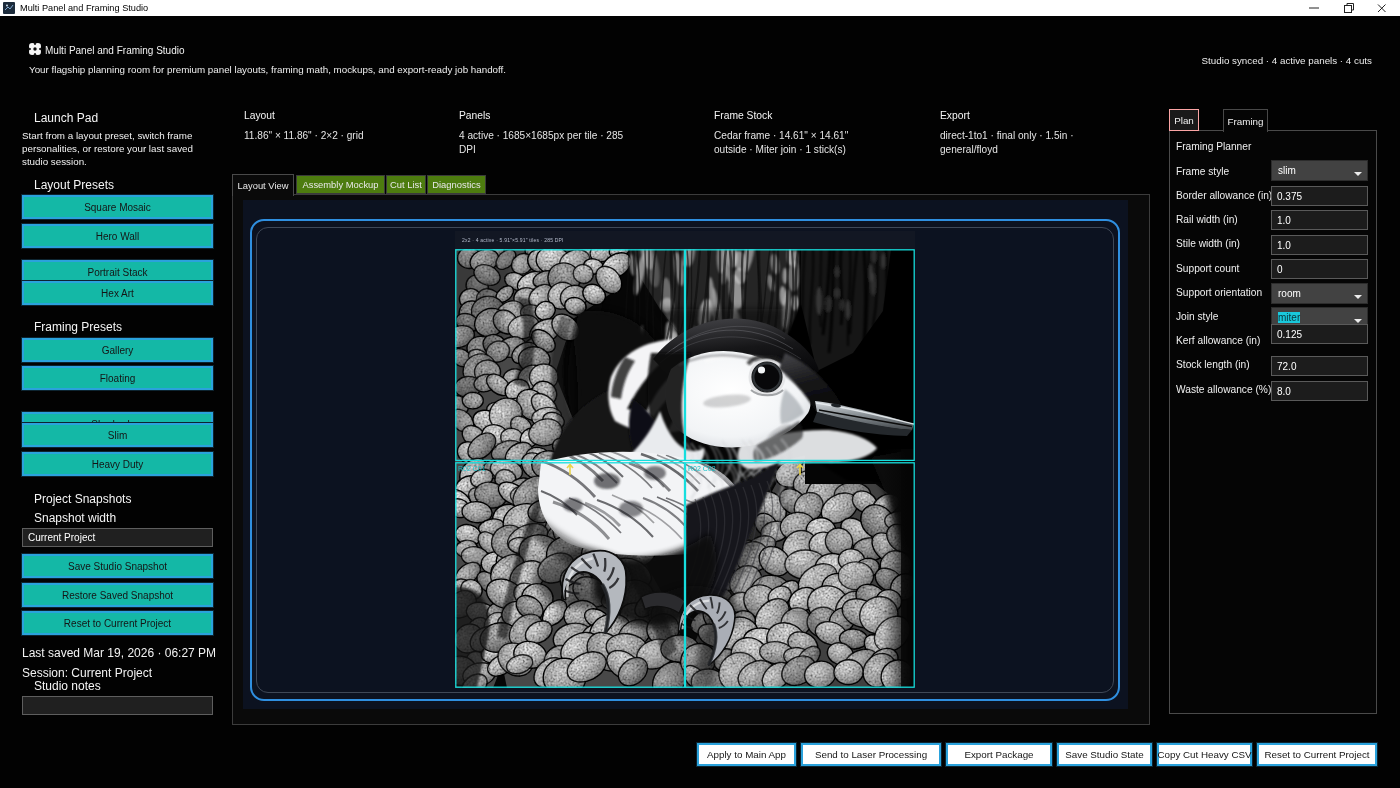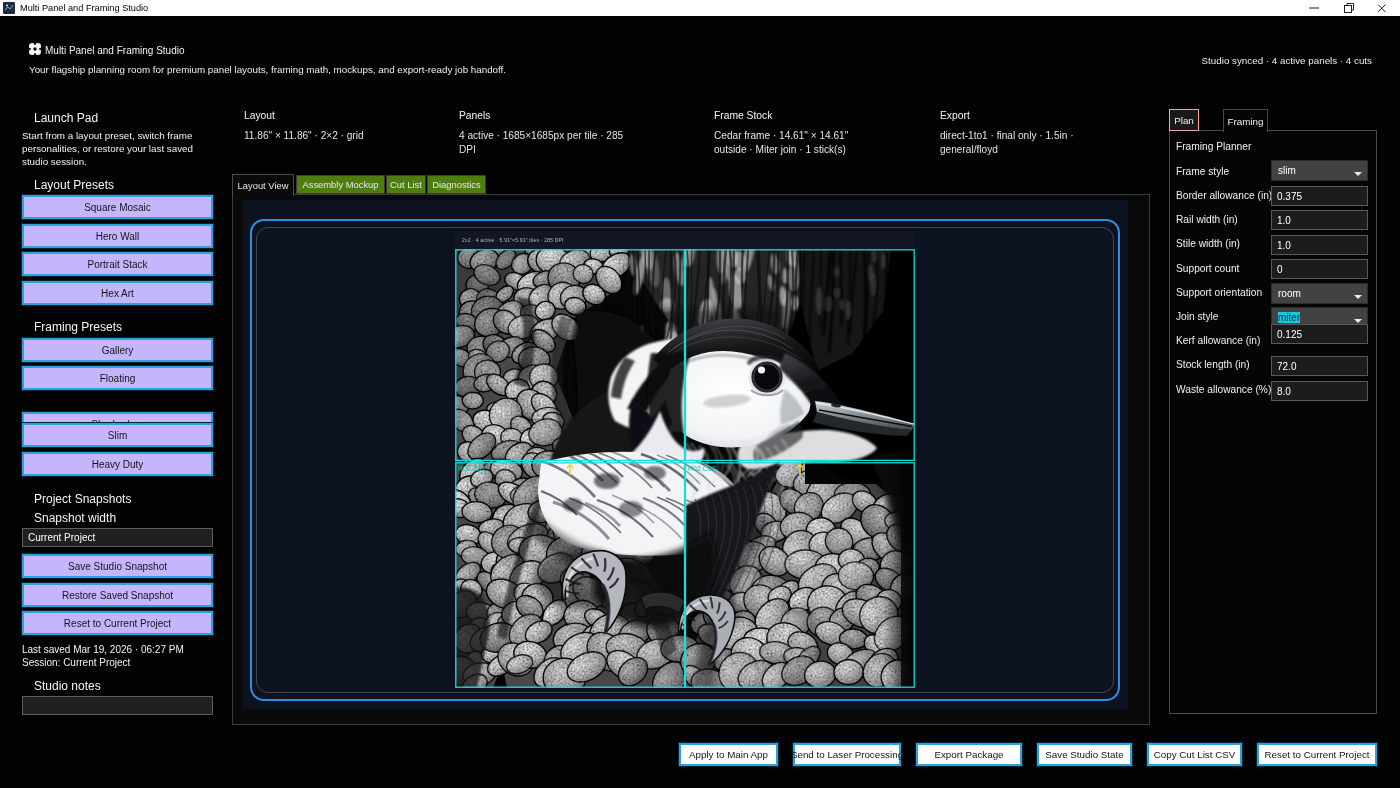--- a/index.html
+++ b/index.html
@@ -8,21 +8,21 @@
   .abs { position:absolute; }
   
   #titlebar { position:absolute; left:0; top:0; width:1400px; height:16px; background:#ffffff; }
   #titlebar .ttext { position:absolute; left:20px; top:2.5px; font-size:9.2px; color:#000; }
   .wbtn { position:absolute; top:0; color:#222; }
   
   #hdr-title { position:absolute; left:45px; top:45px; font-size:10px; color:#f2f2f2; }
   #hdr-sub { position:absolute; left:29px; top:64px; font-size:9.8px; color:#efefef; }
   #hdr-status { position:absolute; right:28px; top:55px; font-size:9.8px; color:#ececec; }
   .h1 { position:absolute; font-size:12px; color:#f5f5f5;padding-left:12px; }
-  .btn-w { position:absolute; left:22px; width:191px; height:24px; background:#c4b5fd;
+  .btn-w { position:absolute; left:22px; width:191px; height:24px; background:#14b8a6;
      border:2px solid #2aa2dc; box-shadow:0 0 0 1px #0d2430; color:#151515; font-size:10px;
      display:flex; align-items:center; justify-content:center; }
   .inp-dark { position:absolute; left:22px; width:191px; height:19px; background:#202020;
      border:1px solid #5e5e5e; font-size:10px; color:#fff; display:flex; align-items:center; padding-left:5px; }
   
   .info-t { position:absolute; font-size:10.3px; color:#f5f5f5; }
   .info-v { position:absolute; font-size:10.1px; color:#e4e4e4; line-height:13.5px; }
   
   #nb { position:absolute; left:232px; top:194px; width:918px; height:531px;
         border:1px solid #3c3c3c; background:#0a0a0a; }
@@ -42,21 +42,21 @@
   .rtab { position:absolute; top:109px; height:22px; font-size:9.8px; display:flex; align-items:center;
       justify-content:center; color:#f0f0f0; }
   .frow-l { position:absolute; font-size:10.2px; white-space:nowrap; color:#f0f0f0; }
   .fin { position:absolute; left:1271px; width:97px; height:20px; background:#1c1c1c; border:1px solid #5a5a5a;
       font-size:10px; color:#fff; display:flex; align-items:center; padding-left:5px; }
   .fcombo { position:absolute; left:1271px; width:97px; height:21px; background:#424242; border:1px solid #2c2c2c;
       font-size:10px; color:#fff; display:flex; align-items:center; padding-left:6px; }
   .fcombo:after { content:""; position:absolute; right:5px; bottom:4px; width:0; height:0;
       border-left:4.5px solid transparent; border-right:4.5px solid transparent; border-top:4.5px solid #ececec; }
   
-  #botbtns { position:absolute; right:23px; top:743px; display:flex; gap:15px; }
+  #botbtns { position:absolute; right:23px; top:743px; display:flex; gap:5px; }
   .bbtn { height:23px; background:#fff; border:2px solid #2aa2dc; box-shadow:0 0 0 1px #0d2430;
       color:#151515; font-size:9.8px; display:flex; align-items:center; justify-content:center; white-space:nowrap; }
 </style>
 </head>
 <body>
 
 <div id="titlebar">
   <svg class="ticon" style="position:absolute; left:3px; top:2px;" width="12" height="12">
       <rect width="12" height="12" rx="1" fill="#1d2c3c"></rect>
       <path d="M2 8 L5 5 L7 7 L10 3" stroke="#7fa8d0" stroke-width="1" fill="none"></path>
@@ -93,35 +93,35 @@
 <div id="hdr-title">Multi Panel and Framing Studio</div>
 <div id="hdr-sub">Your flagship planning room for premium panel layouts, framing math, mockups, and export-ready job handoff.</div>
 <div id="hdr-status">Studio synced · 4 active panels · 4 cuts</div>
 
 <div class="h1" style="left:22px; top:111px;">Launch Pad</div>
 <div class="abs" style="left:22px; top:130px; white-space:nowrap; font-size:9.8px; line-height:12.9px; color:#f2f2f2;">
 Start from a layout preset, switch frame<br>personalities, or restore your last saved<br>studio session.</div>
 <div class="h1" style="left:22px; top:178px;">Layout Presets</div>
 <div class="btn-w" style="top:195px;">Square Mosaic</div>
 <div class="btn-w" style="top:224px;">Hero Wall</div>
-<div class="btn-w" style="top:252px;">Portrait Stack</div>
+<div class="btn-w" style="top:260px;">Portrait Stack</div>
 <div class="btn-w" style="top:281px;">Hex Art</div>
 <div class="h1" style="left:22px; top:320px;">Framing Presets</div>
 <div class="btn-w" style="top:338px;">Gallery</div>
 <div class="btn-w" style="top:366px;">Floating</div>
 <div class="btn-w" style="top:412px;">Shadowbox</div>
 <div class="btn-w" style="top:423px;">Slim</div>
 <div class="btn-w" style="top:452px;">Heavy Duty</div>
 <div class="h1" style="left:22px; top:492px;">Project Snapshots</div>
 <div class="h1" style="left:22px; top:511px;">Snapshot width</div>
 <div class="inp-dark" style="top:528px;">Current Project</div>
 <div class="btn-w" style="top:554px;">Save Studio Snapshot</div>
 <div class="btn-w" style="top:583px;">Restore Saved Snapshot</div>
 <div class="btn-w" style="top:611px;">Reset to Current Project</div>
-<div class="abs" style="left:22px; top:643px; font-size:10px; line-height:13px; color:#f2f2f2;">
+<div class="abs" style="left:22px; top:643px; font-size:12px; line-height:20px; color:#f2f2f2;">
 Last saved Mar 19, 2026 · 06:27 PM<br>Session: Current Project</div>
 <div class="h1" style="left:22px; top:679px;">Studio notes</div>
 <div class="inp-dark" style="top:696px;"></div>
 
 <div class="info-t" style="left:244px; top:110px;">Layout</div>
 <div class="info-v" style="left:244px; top:129px;">11.86" × 11.86" · 2×2 · grid</div>
 <div class="info-t" style="left:459px; top:110px;">Panels</div>
 <div class="info-v" style="left:459px; top:129px; width:178px;">4 active · 1685×1685px per tile · 285 DPI</div>
 <div class="info-t" style="left:714px; top:110px;">Frame Stock</div>
 <div class="info-v" style="left:714px; top:129px; width:158px;">Cedar frame · 14.61" × 14.61" outside · Miter join · 1 stick(s)</div>
@@ -806,18 +806,18 @@
   </div>
 <div class="frow-l" style="left:1176px; top:335px;">Kerf allowance (in)</div>
 <div class="fin" style="top:324px;text-align:center;">0.125</div>
 <div class="frow-l" style="left:1176px; top:359px;">Stock length (in)</div>
 <div class="fin" style="top:356px;">72.0</div>
 <div class="frow-l" style="left:1176px; top:384px;">Waste allowance (%)</div>
 <div class="fin" style="top:381px;">8.0</div>
 
 <div id="botbtns">
   <div class="bbtn" style="width:99px;">Apply to Main App</div>
-  <div class="bbtn" style="width:108px;">Send to Laser Processing</div>
+  <div class="bbtn" style="width:140px;">Send to Laser Processing</div>
   <div class="bbtn" style="width:106px;">Export Package</div>
   <div class="bbtn" style="width:95px;">Save Studio State</div>
-  <div class="bbtn" style="width:95px;">Copy Cut List CSV</div>
+  <div class="bbtn" style="width:95px;">Copy Cut Heavy CSV</div>
   <div class="bbtn" style="width:120px;">Reset to Current Project</div>
 </div>
 
 </body></html>

